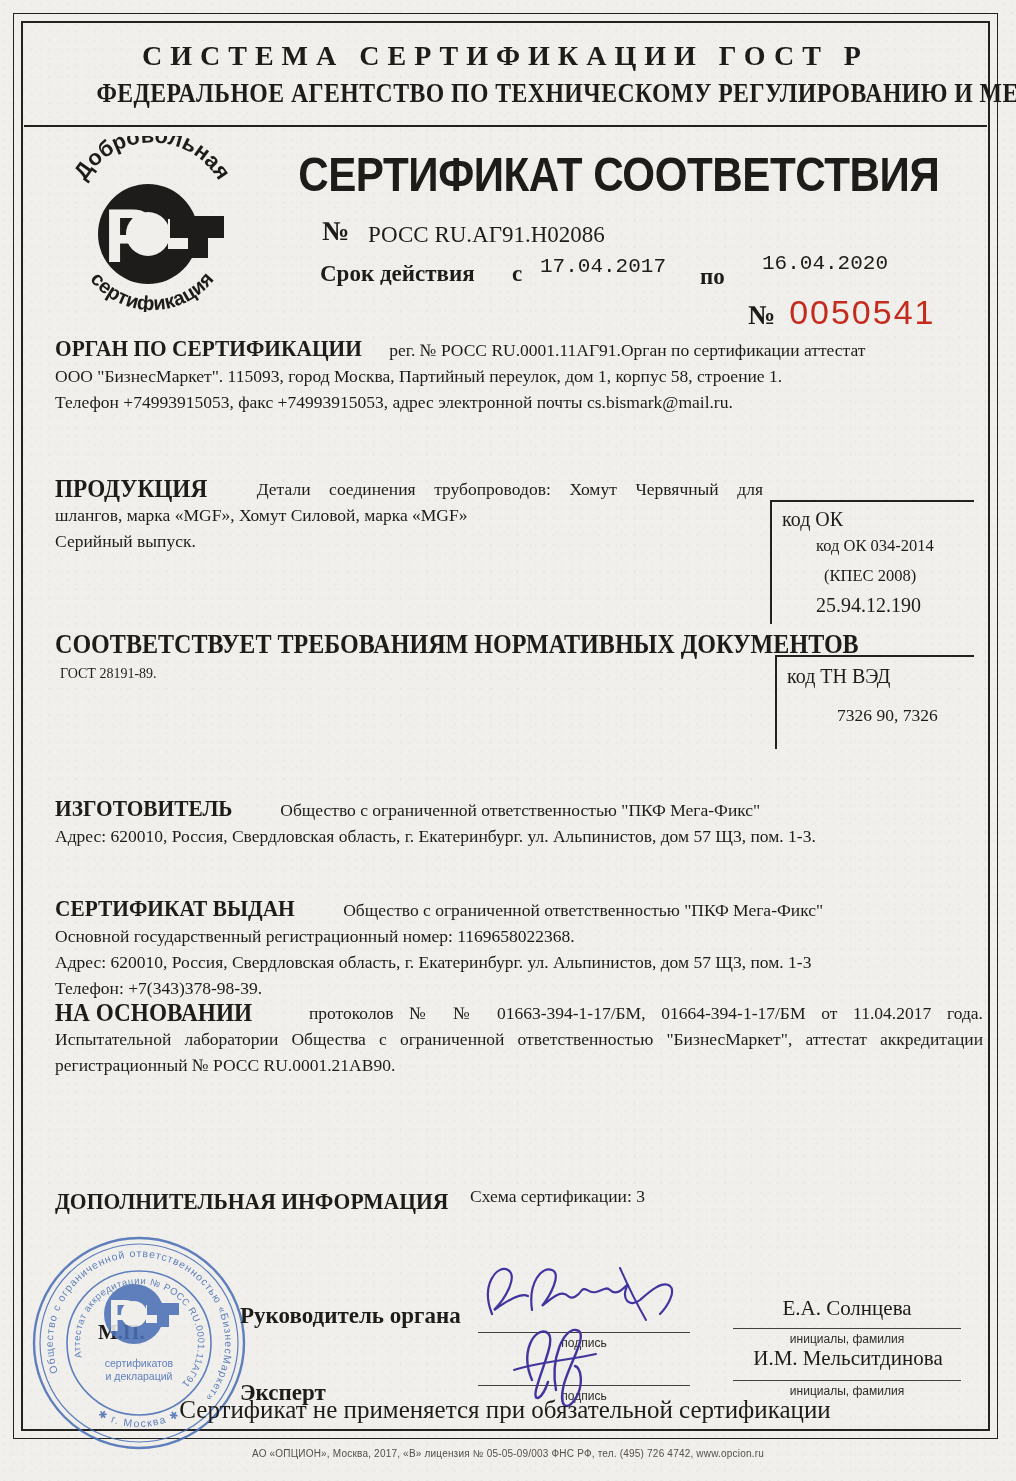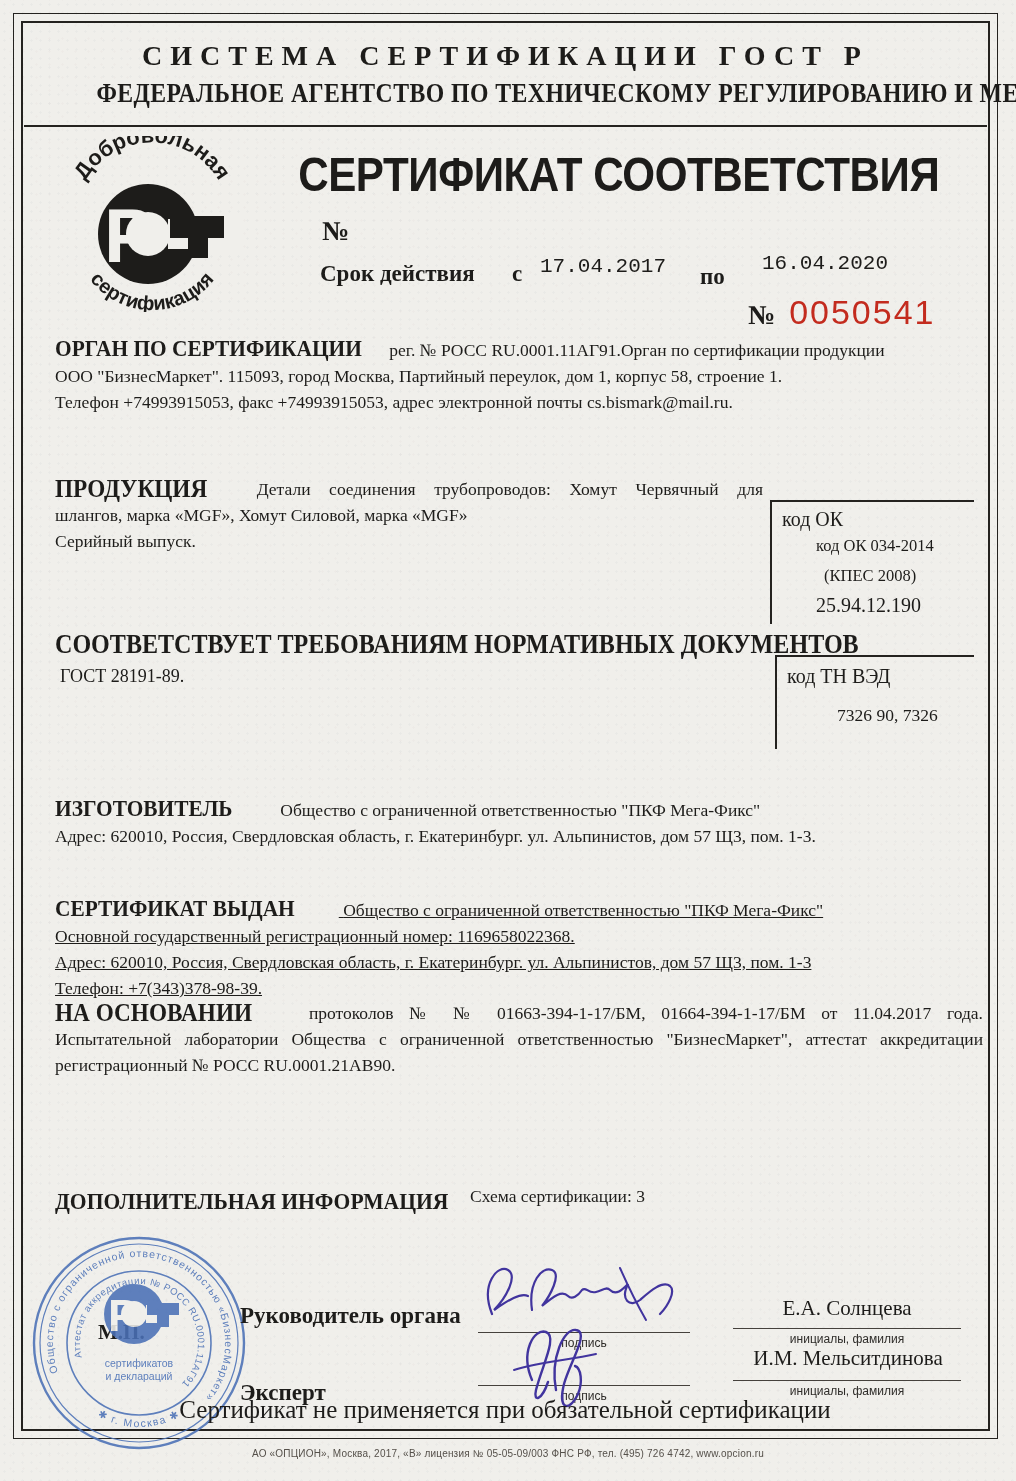--- a/index.html
+++ b/index.html
@@ -87,36 +87,37 @@
       <rect x="132" y="80" width="20" height="42" fill="#1d1c1a"></rect>
       <text x="48" y="126" font-family="Liberation Sans, sans-serif" font-weight="bold" font-size="76" fill="#f0efeb">Р</text>
     </g>
   </svg>
 
   <div class="doc-title">
     <span>СЕРТИФИКАТ СООТВЕТСТВИЯ</span>
   </div>
 
   <div class="abs no-label" style="left:322px;top:216px;">№</div>
+  <div class="abs cert-no-value" style="left:368px;top:222px;">РОСС RU.АГ91.Н02086</div>
 
   <div class="abs bold-label" style="left:320px;top:261px;">Срок действия</div>
   <div class="abs bold-label" style="left:512px;top:261px;">с</div>
   <div class="abs date-val" style="left:540px;top:255px;">17.04.2017</div>
   <div class="abs bold-label" style="left:700px;top:264px;">по</div>
   <div class="abs date-val" style="left:762px;top:252px;">16.04.2020</div>
 
   <div class="blank-no">
     <span class="no-label">№</span>
     <span class="digits" style="color:#c32b1e;">0050541</span>
   </div>
 
   <div class="abs body-text" style="left:55px;top:336px;width:925px;">
     <div>
       <span class="sec-label" style="font-size:23px;">ОРГАН ПО СЕРТИФИКАЦИИ</span>
-      <span>рег. № РОСС RU.0001.11АГ91.Орган по сертификации продукции</span>
+      <span>рег. № РОСС RU.0001.11АГ91.Орган по сертификации аттестат</span>
     </div>
     <div>ООО "БизнесМаркет". 115093, город Москва, Партийный переулок, дом 1, корпус 58, строение 1.</div>
     <div>Телефон +74993915053, факс +74993915053, адрес электронной почты cs.bismark@mail.ru.</div>
   </div>
 
   <div class="abs body-text" style="left:55px;top:476px;width:708px;text-align:justify;">
     <span class="sec-label" style="font-size:25px;float:left;margin-right:38px;">ПРОДУКЦИЯ</span>
     <span>Детали соединения трубопроводов: Хомут Червячный для шлангов, марка «MGF», Хомут Силовой, марка «MGF»</span>
     <div style="text-align:left;">Серийный выпуск.</div>
   </div>
@@ -124,36 +125,36 @@
   <div class="code-box" style="left:770px;top:500px;width:202px;height:122px;">
     <div class="abs" style="left:10px;top:6px;font-size:20px;">код ОК</div>
     <div class="abs" style="left:44px;top:34px;font-size:16.5px;">код ОК 034-2014</div>
     <div class="abs" style="left:52px;top:64px;font-size:16.5px;">(КПЕС 2008)</div>
     <div class="abs" style="left:44px;top:92px;font-size:20px;">25.94.12.190</div>
   </div>
 
   <div class="abs" style="left:55px;top:628px;">
     <span class="sec-label" style="font-size:28px;transform:scaleX(0.86);">СООТВЕТСТВУЕТ ТРЕБОВАНИЯМ НОРМАТИВНЫХ ДОКУМЕНТОВ</span>
   </div>
-  <div class="abs" style="left:60px;top:666px;font-size:18px;text-align:center;">ГОСТ 28191-89.</div>
+  <div class="abs" style="left:60px;top:666px;font-size:14px;text-align:center;">ГОСТ 28191-89.</div>
 
   <div class="code-box" style="left:775px;top:655px;width:197px;height:92px;">
     <div class="abs" style="left:10px;top:8px;font-size:20px;">код ТН ВЭД</div>
     <div class="abs" style="left:60px;top:48px;font-size:17.5px;">7326 90, 7326</div>
   </div>
 
   <div class="abs body-text" style="left:55px;top:796px;width:925px;">
     <div>
       <span class="sec-label" style="font-size:23px;margin-right:30px;">ИЗГОТОВИТЕЛЬ</span>
       <span>Общество с ограниченной ответственностью "ПКФ Мега-Фикс"</span>
     </div>
     <div>Адрес: 620010, Россия, Свердловская область, г. Екатеринбург. ул. Альпинистов, дом 57 Щ3, пом. 1-3.</div>
   </div>
 
-  <div class="abs body-text" style="left:55px;top:896px;width:925px;text-decoration:underline;">
+  <div class="abs body-text" style="left:55px;top:896px;width:925px;">
     <div>
       <span class="sec-label" style="font-size:23px;margin-right:26px;">СЕРТИФИКАТ ВЫДАН</span>
       <span>Общество с ограниченной ответственностью "ПКФ Мега-Фикс"</span>
     </div>
     <div>Основной государственный регистрационный номер: 1169658022368.</div>
     <div>Адрес: 620010, Россия, Свердловская область, г. Екатеринбург. ул. Альпинистов, дом 57 Щ3, пом. 1-3</div>
     <div>Телефон: +7(343)378-98-39.</div>
   </div>
 
   <div class="abs body-text" style="left:55px;top:1000px;width:928px;text-align:justify;">

